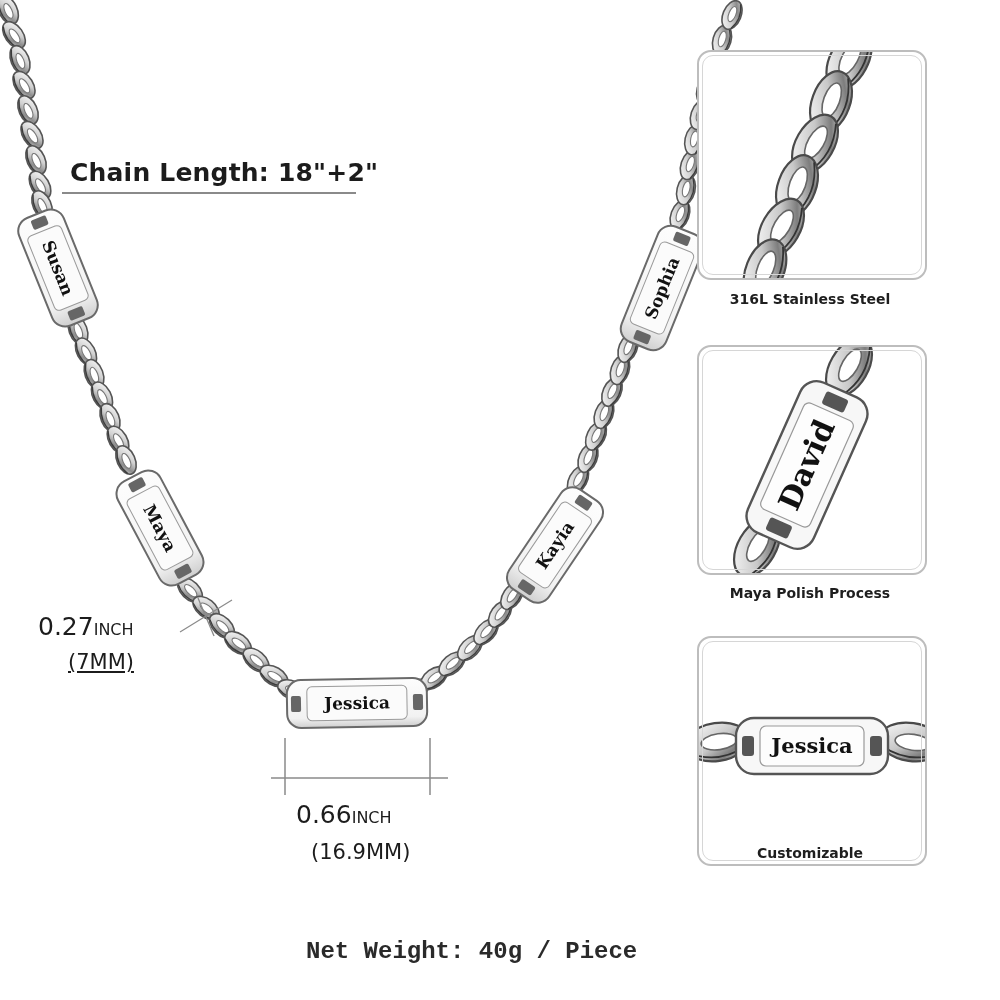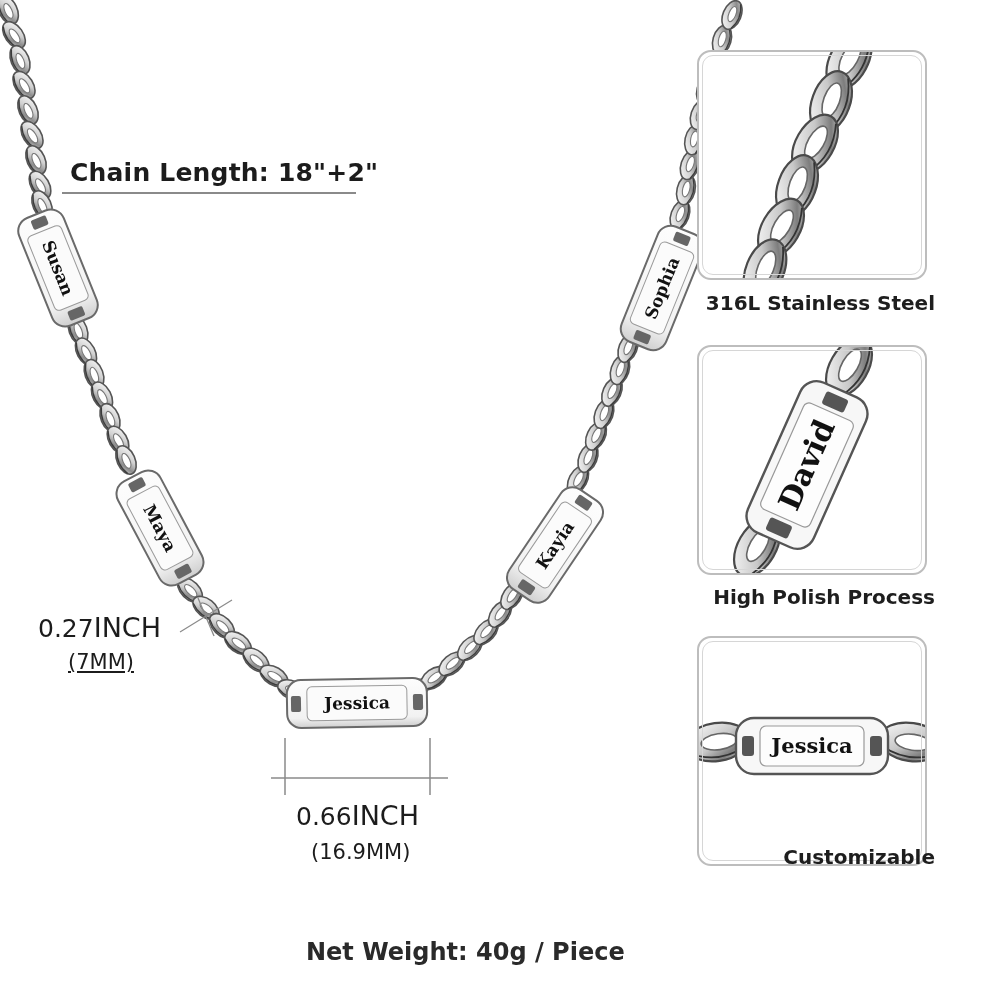--- a/index.html
+++ b/index.html
@@ -4,34 +4,34 @@
 <style>
   html, body { margin: 0; padding: 0; background: #ffffff; }
   body { width: 1000px; height: 1000px; position: relative; overflow: hidden;
          font-family: "DejaVu Sans", sans-serif; color: #1a1a1a; }
   .abs { position: absolute; }
   svg.stage { position: absolute; left: 0; top: 0; width: 1000px; height: 1000px; }
   .label { position: absolute; white-space: nowrap; color: #1c1c1c; }
   .chain-length { left: 70px; top: 158px; font-size: 25px; font-weight: bold; letter-spacing: 0.2px; }
   .chain-length-line { left: 62px; top: 192px; width: 294px; height: 2px; background: #8a8a8a; }
   .dim-big { font-size: 25px; font-weight: normal; letter-spacing: 0; }
-  .dim-small { font-size: 27px; }
+  .dim-small { font-size: 16px; }
   .dim-sub { font-size: 21px; }
   .w-027 { left: 38px; top: 612px; }
   .w-7mm { left: 68px; top: 650px; text-decoration: underline; }
   .w-066 { left: 296px; top: 800px; }
   .w-169 { left: 311px; top: 840px; }
-  .net-weight { left: 306px; top: 938px; font-size: 24px; font-weight: bold; color: #2a2a2a; }
+  .net-weight { left: 306px; top: 938px; font-size: 24px; font-weight: bold; color: #2a2a2a; font-family: Liberation Mono, monospace; }
   .panel { position: absolute; left: 697px; width: 226px; height: 226px;
            border: 2px solid #bdbdbd; border-radius: 14px; background: #fff; overflow: hidden; }
   .panel::after { content: ""; position: absolute; left: 3px; top: 3px; right: 3px; bottom: 3px;
            border: 1px solid #d6d6d6; border-radius: 11px; pointer-events: none; }
   .panel svg { position: absolute; left: 0; top: 0; width: 226px; height: 226px; }
   .p1 { top: 50px; } .p2 { top: 345px; } .p3 { top: 636px; }
-  .caption { position: absolute; font-size: 20px; font-weight: bold; color: #1e1e1e; text-align: right; width: 250px; left: 685px; }
+  .caption { position: absolute; font-size: 14px; font-weight: bold; color: #1e1e1e; text-align: center; width: 250px; left: 685px; }
   .c1 { top: 291px; } .c2 { top: 585px; } .c3 { top: 845px; }
   .tagname { font-family: "DejaVu Serif", serif; font-weight: bold; fill: #111; }
 </style>
 </head>
 <body>
 
 <svg class="stage" viewBox="0 0 1000 1000">
   <defs>
     <linearGradient id="steel" x1="0" y1="0" x2="1" y2="1">
       <stop offset="0" stop-color="#ffffff"></stop>
@@ -214,21 +214,21 @@
     <use href="#biglink" transform="translate(58,200) rotate(-60)"></use>
     <g transform="translate(108,118) rotate(24)">
       <rect x="-36" y="-82" width="72" height="164" rx="18" fill="#f7f7f7" stroke="#555" stroke-width="2.4"></rect>
       <rect x="-27" y="-58" width="54" height="116" rx="6" fill="#fdfdfd" stroke="#999" stroke-width="1.2"></rect>
       <rect x="-12" y="-76" width="24" height="14" rx="3" fill="#555"></rect>
       <rect x="-12" y="62" width="24" height="14" rx="3" fill="#555"></rect>
       <text class="tagname" font-size="30" transform="rotate(-90)" text-anchor="middle" y="10">David</text>
     </g>
   </svg>
 </div>
-<div class="caption c2">High Polish Process</div>
+<div class="caption c2">Maya Polish Process</div>
 
 <div class="panel p3">
   <svg viewBox="0 0 226 226">
     <use href="#biglink" transform="translate(18,104) rotate(-8)"></use>
     <use href="#biglink" transform="translate(212,104) rotate(8)"></use>
     <g transform="translate(113,108)">
       <rect x="-76" y="-28" width="152" height="56" rx="18" fill="#f7f7f7" stroke="#555" stroke-width="2.4"></rect>
       <rect x="-52" y="-20" width="104" height="40" rx="6" fill="#fdfdfd" stroke="#999" stroke-width="1.2"></rect>
       <rect x="-70" y="-10" width="12" height="20" rx="3" fill="#555"></rect>
       <rect x="58" y="-10" width="12" height="20" rx="3" fill="#555"></rect>

